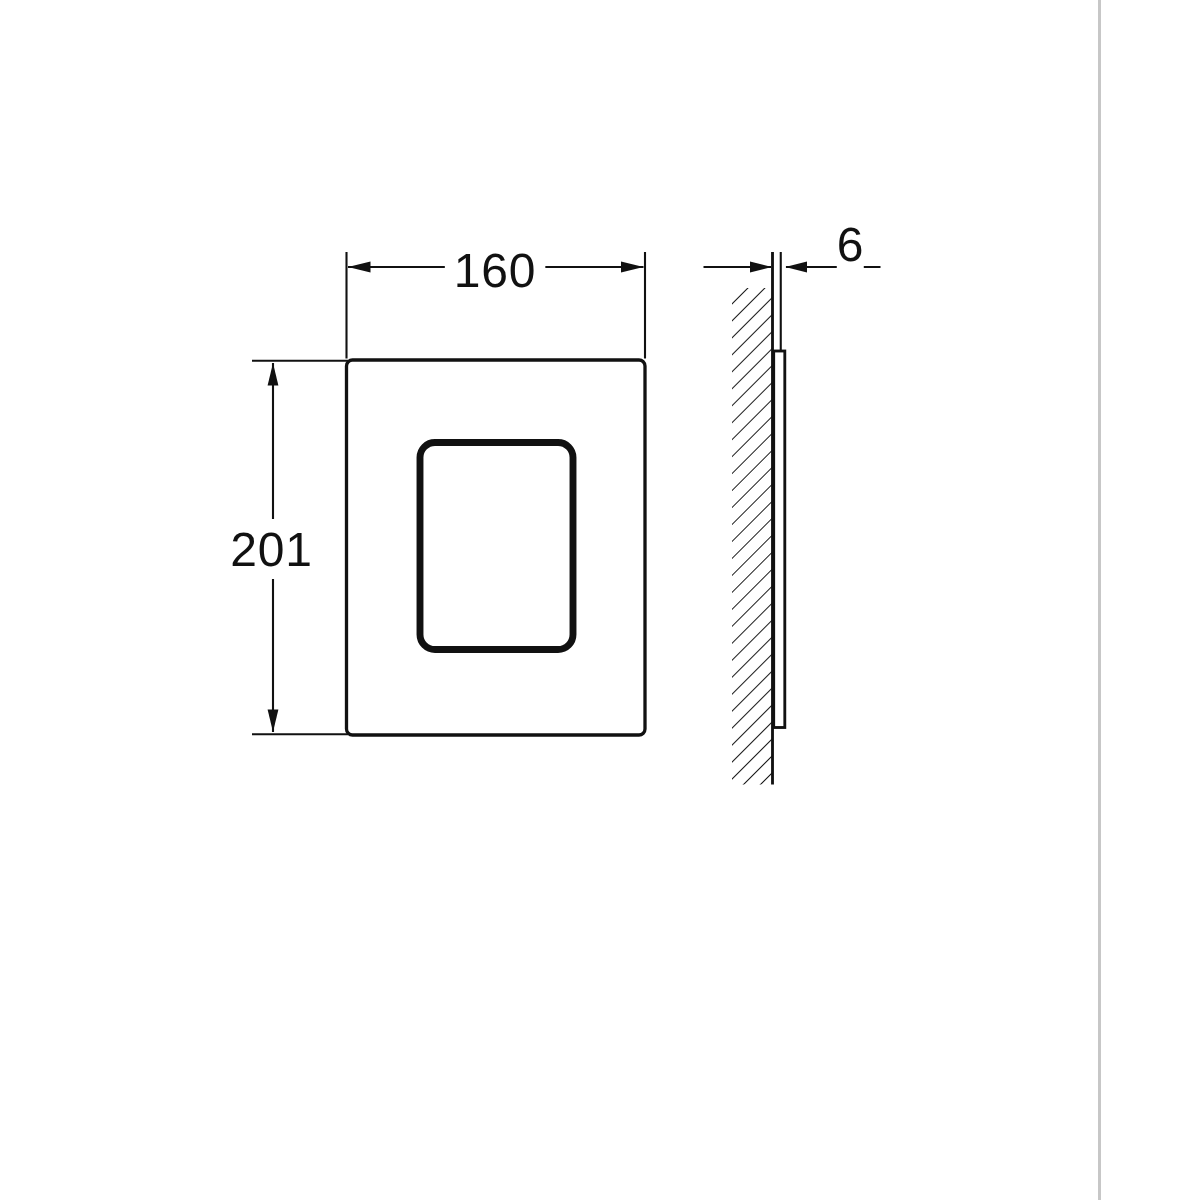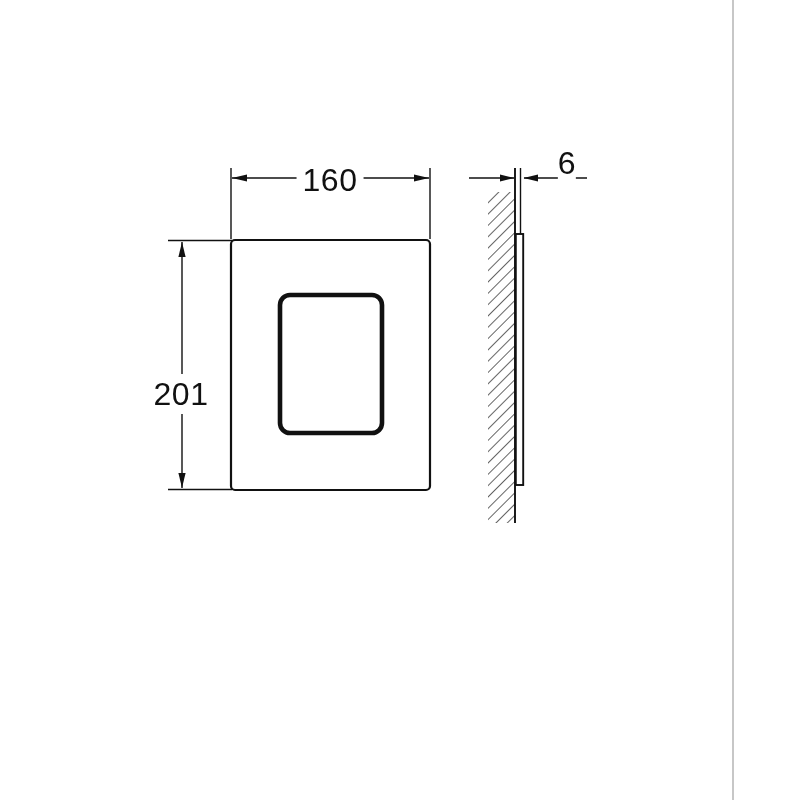--- a/index.html
+++ b/index.html
@@ -35,21 +35,21 @@
     transform: translate(-50%, -50%);
     background: #ffffff;
     color: #111111;
     font-size: 32px;
     line-height: 1;
     letter-spacing: 0.5px;
     white-space: nowrap;
     text-align: center;
   }
   .dim-label.horizontal { padding: 0 6px; }
-  .dim-label.vertical   { padding: 4px 2px; margin-top: 28px; }
+  .dim-label.vertical   { padding: 4px 2px; }
 </style>
 </head>
 <body>
 
 <div class="canvas">
 
   <svg class="drawing-svg" width="800" height="800" viewBox="0 0 800 800">
     <defs>
       <pattern id="wallHatch" width="8" height="8" patternUnits="userSpaceOnUse" patternTransform="rotate(45)">
         <line x1="0" y1="0" x2="0" y2="8" stroke="#111111" stroke-width="1.3"></line>

